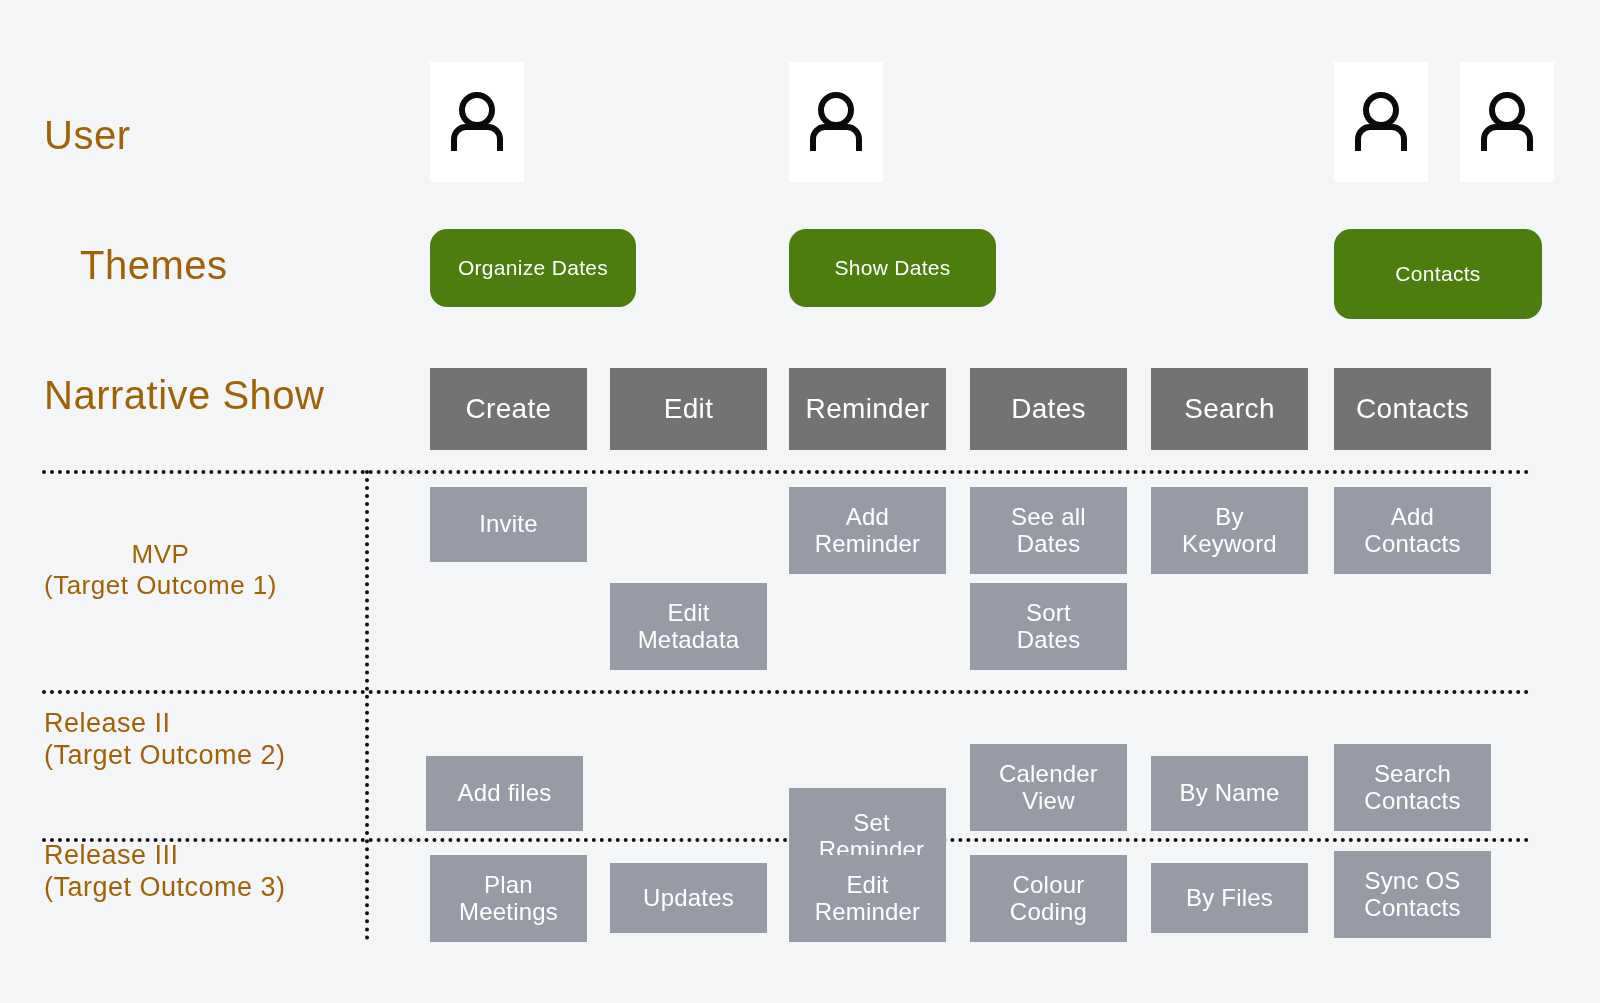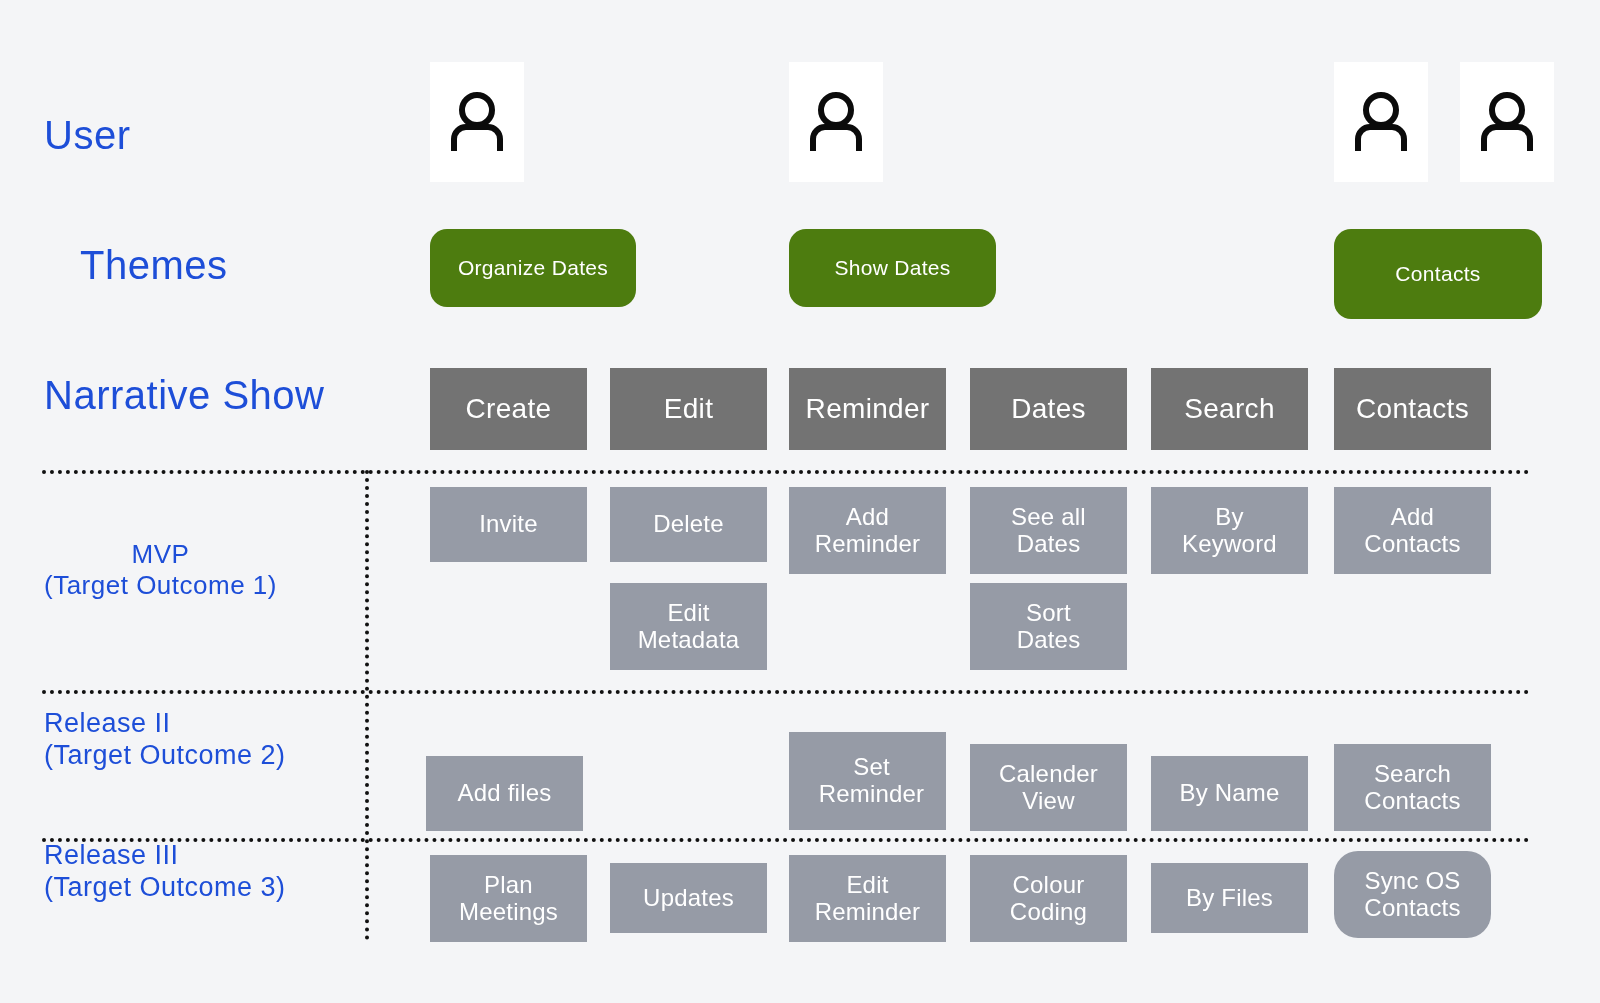--- a/index.html
+++ b/index.html
@@ -16,21 +16,21 @@
   }
   #canvas {
     position: relative;
     width: 1600px;
     height: 1003px;
   }
 
   
   .row-label {
     position: absolute;
-    color: #1d4ed8;
+    color: #a16207;
     font-weight: 400;
     letter-spacing: 0.5px;
     white-space: pre-line;
     line-height: 1.18;
   }
   .label-user      { left: 44px; top: 112px;  font-size: 40px; }
   .label-themes    { left: 44px; top: 242px;  font-size: 40px; margin-left: 36px; }
   .label-narrative { left: 44px; top: 372px;  font-size: 40px; }
   .label-mvp       { left: 44px; top: 539px;  font-size: 26px; text-align: center; }
   .label-rel2      { left: 44px; top: 708px;  font-size: 27px; }
@@ -146,48 +146,47 @@
   <div class="box flow-box" style="left:970px; top:368px; width:157px; height:82px;">Dates</div>
   <div class="box flow-box" style="left:1151px; top:368px; width:157px; height:82px;">Search</div>
   <div class="box flow-box" style="left:1334px; top:368px; width:157px; height:82px;">Contacts</div>
 
   <div class="hline" style="left:42px; top:470px; width:1488px;"></div>
   <div class="hline" style="left:42px; top:690px; width:1488px;"></div>
   <div class="hline" style="left:42px; top:838px; width:1488px;"></div>
   <div class="vline" style="left:365px; top:470px; height:470px;"></div>
 
   <div class="box story-box" style="left:430px; top:487px; width:157px; height:75px;">Invite</div>
-  <div class="box story-box" style="left:610px; top:487px; width:157px; height:75px;">Delete</div>
   <div class="box story-box" style="left:789px; top:487px; width:157px; height:87px;">Add
 Reminder</div>
   <div class="box story-box" style="left:970px; top:487px; width:157px; height:87px;">See all
 Dates</div>
   <div class="box story-box" style="left:1151px; top:487px; width:157px; height:87px;">By
 Keyword</div>
   <div class="box story-box" style="left:1334px; top:487px; width:157px; height:87px;">Add
 Contacts</div>
 
   <div class="box story-box" style="left:610px; top:583px; width:157px; height:87px;">Edit
 Metadata</div>
   <div class="box story-box" style="left:970px; top:583px; width:157px; height:87px;">Sort
 Dates</div>
 
   <div class="box story-box" style="left:426px; top:756px; width:157px; height:75px;">Add files</div>
-  <div class="box story-box" style="left:789px; top:732px; width:157px; height:98px;padding-left:14px;">Set
+  <div class="box story-box" style="left:789px; top:788px; width:157px; height:98px;padding-left:14px;">Set
 Reminder</div>
   <div class="box story-box" style="left:970px; top:744px; width:157px; height:87px;">Calender
 View</div>
   <div class="box story-box" style="left:1151px; top:756px; width:157px; height:75px;">By Name</div>
   <div class="box story-box" style="left:1334px; top:744px; width:157px; height:87px;">Search
 Contacts</div>
 
   <div class="box story-box" style="left:430px; top:855px; width:157px; height:87px;">Plan
 Meetings</div>
   <div class="box story-box" style="left:610px; top:863px; width:157px; height:70px;">Updates</div>
   <div class="box story-box" style="left:789px; top:855px; width:157px; height:87px;">Edit
 Reminder</div>
   <div class="box story-box" style="left:970px; top:855px; width:157px; height:87px;">Colour
 Coding</div>
   <div class="box story-box" style="left:1151px; top:863px; width:157px; height:70px;">By Files</div>
-  <div class="box story-box" style="left:1334px; top:851px; width:157px; height:87px;border-radius:24px;">Sync OS
+  <div class="box story-box" style="left:1334px; top:851px; width:157px; height:87px;">Sync OS
 Contacts</div>
 
 </div>
 
 </body></html>

